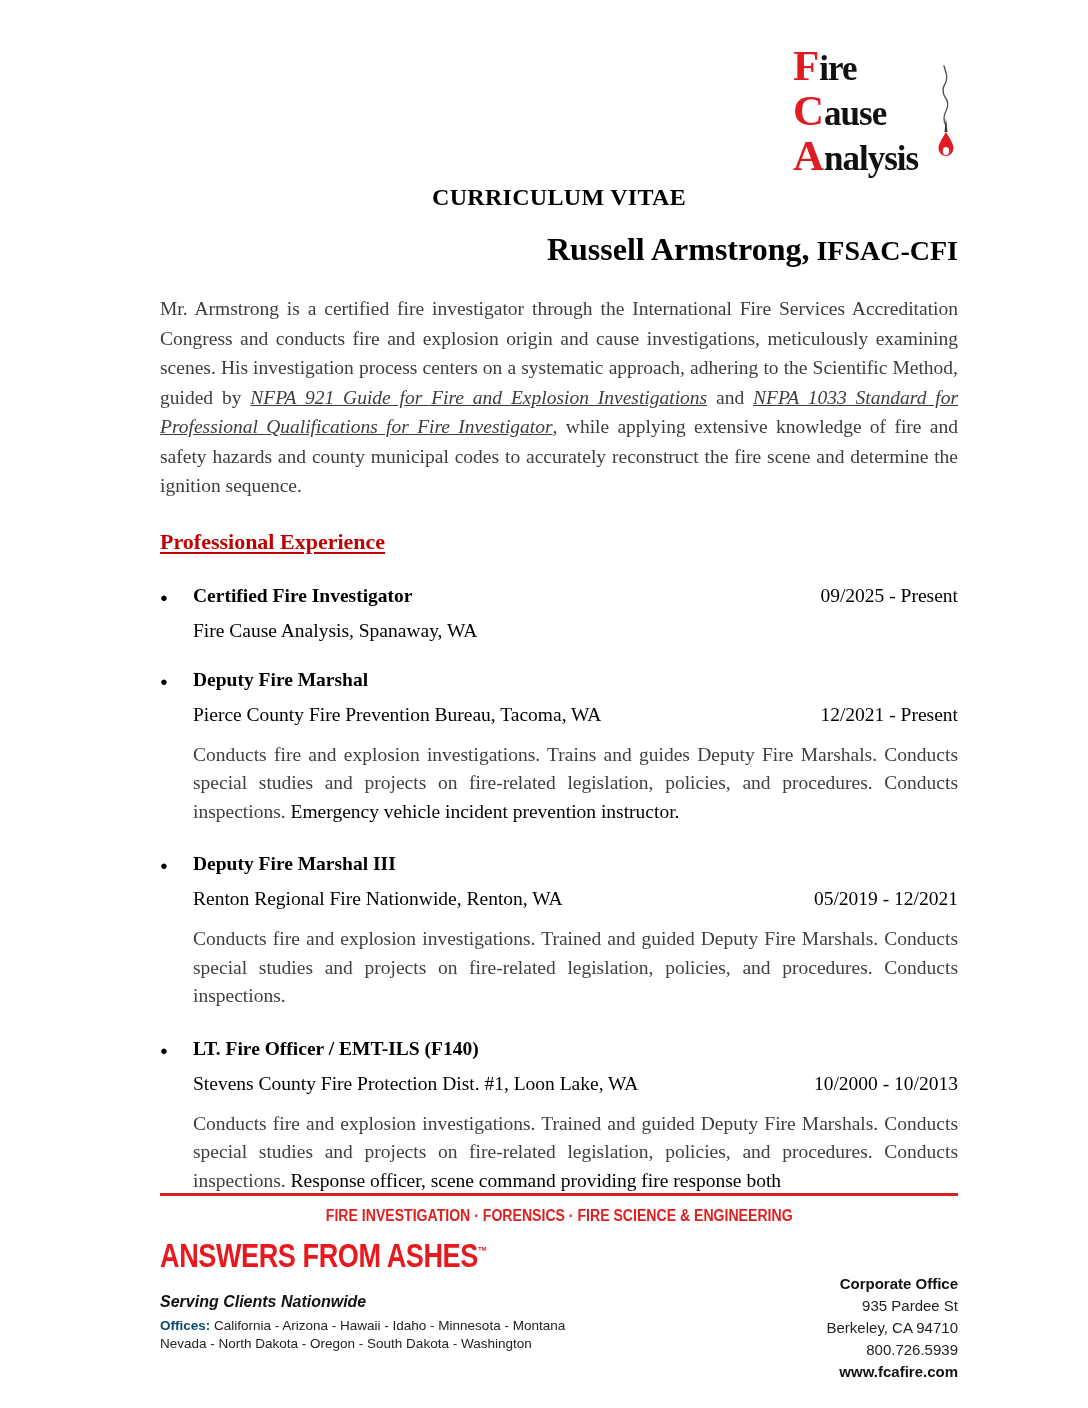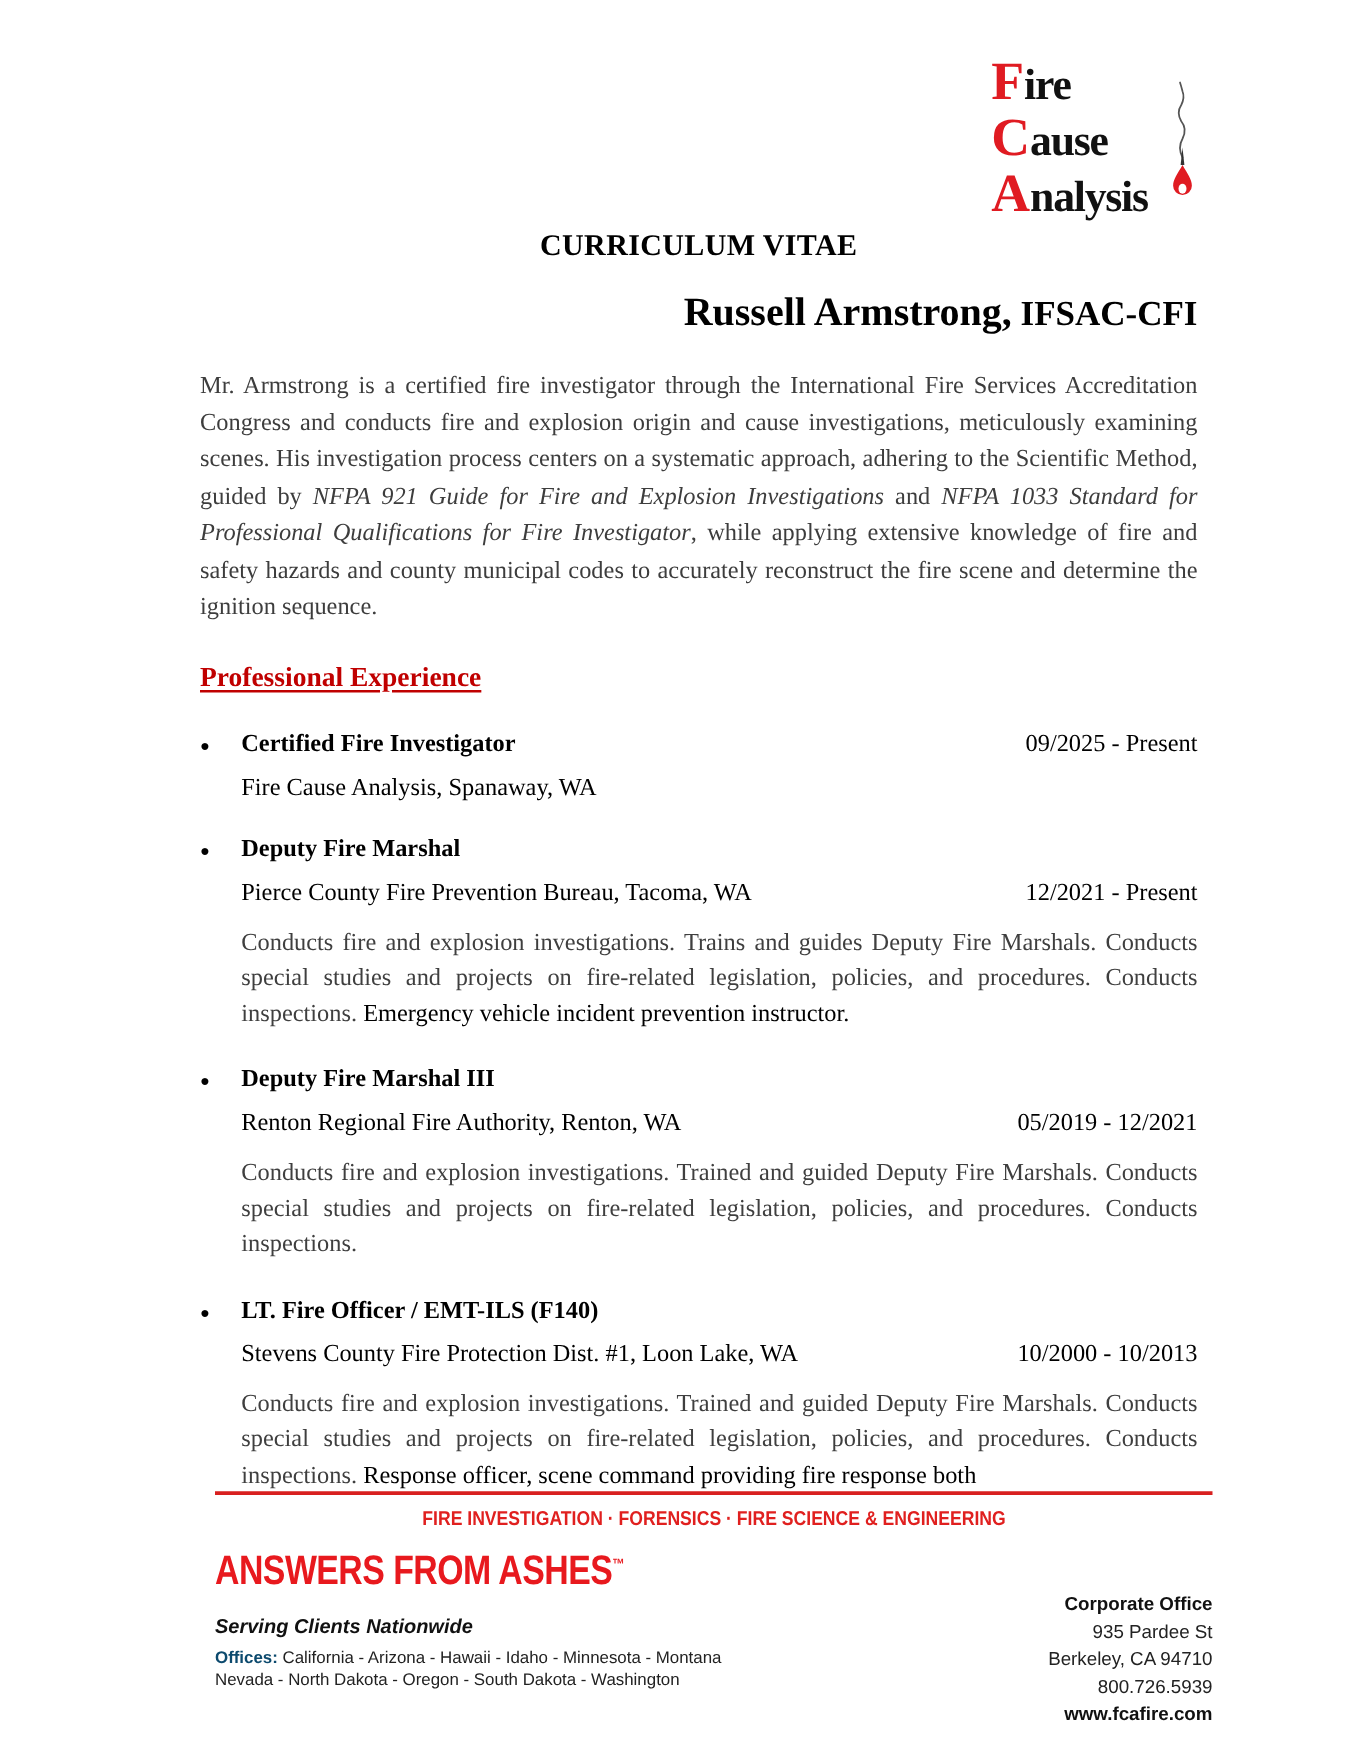--- a/index.html
+++ b/index.html
@@ -18,40 +18,40 @@
 
   
   .content { position:absolute; left:160px; top:0; width:798px; }
 
   .doc-type { margin-top:184px; text-align:center; font-size:24px; font-weight:bold; letter-spacing:0.3px; }
   .person-name { margin-top:20px; text-align:right; font-weight:bold; }
   .person-name .nm { font-size:32px; }
   .person-name .cred { font-size:28px; }
 
   .intro { margin-top:26px; font-size:19.5px; line-height:29.5px; text-align:justify; color:#3d3d3d; }
-  .intro .seg-italic { font-style:italic; }
+  .intro .seg-italic { font-style:italic;text-decoration:underline; }
 
   .section-heading {
     margin-top:28px; font-size:22px; font-weight:bold;
     color:#c00000; text-decoration:underline; text-underline-offset:3px;
   }
 
   .exp-list { margin-top:30px; }
   .exp-item { margin-bottom:27px; }
   .exp-title-row { display:flex; align-items:baseline; font-size:19.5px; }
   .bullet { width:33px; flex:0 0 33px; font-size:13px; line-height:19px; }
   .exp-title { font-weight:bold; flex:1 1 auto; }
   .exp-date { font-size:19.5px; white-space:nowrap; }
   .exp-org-row { display:flex; align-items:flex-end; margin-left:33px; margin-top:13px; font-size:19.5px; }
   .exp-org { flex:1 1 auto; }
   .exp-desc { margin-left:33px; margin-top:15px; font-size:19.5px; line-height:28.5px; text-align:justify; color:#3f3f3f; }
   .exp-desc .seg-black { color:#000; }
 
   
-  .footer { position:absolute; left:172px; width:798px; top:1193px; font-family:"Liberation Sans", sans-serif; }
+  .footer { position:absolute; left:160px; width:798px; top:1193px; font-family:"Liberation Sans", sans-serif; }
   .footer-rule { height:3px; background:#d8201f; }
   .footer-tagline { margin-top:11px; text-align:center; color:#e0201f; font-weight:bold; font-size:16px; }
   .footer-tagline > span { display:inline-block; transform:scaleX(0.88); transform-origin:center; letter-spacing:0; white-space:nowrap; }
   .footer-cols { display:flex; justify-content:space-between; margin-top:12px;gap:28px; }
   .footer-left { flex:1 1 auto; }
   .slogan { color:#e8191e; font-weight:bold; font-size:33px; white-space:nowrap; }
   .slogan > span { display:inline-block; transform:scaleX(0.82); transform-origin:left; letter-spacing:-0.5px; }
   .slogan sup { font-size:12px; vertical-align:super; }
   .serving { margin-top:18px; font-size:16px; font-weight:bold; font-style:italic; color:#111; }
   .offices { margin-top:6px; font-size:13.5px; color:#222; line-height:18px; }
@@ -113,21 +113,21 @@
           <span class="exp-date">12/2021 - Present</span>
         </div>
         <p class="exp-desc"><span>Conducts fire and explosion investigations. Trains and guides Deputy Fire Marshals. Conducts special studies and projects on fire-related legislation, policies, and procedures. Conducts inspections. </span><span class="seg-black">Emergency vehicle incident prevention instructor.</span></p>
       </div>
       <div class="exp-item">
         <div class="exp-title-row">
           <span class="bullet">●</span>
           <span class="exp-title">Deputy Fire Marshal III</span>
         </div>
         <div class="exp-org-row">
-          <span class="exp-org">Renton Regional Fire Authority, Renton, WA</span>
+          <span class="exp-org">Renton Regional Fire Nationwide, Renton, WA</span>
           <span class="exp-date">05/2019 - 12/2021</span>
         </div>
         <p class="exp-desc"><span>Conducts fire and explosion investigations. Trained and guided Deputy Fire Marshals. Conducts special studies and projects on fire-related legislation, policies, and procedures. Conducts inspections.</span></p>
       </div>
       <div class="exp-item">
         <div class="exp-title-row">
           <span class="bullet">●</span>
           <span class="exp-title">LT. Fire Officer / EMT-ILS (F140)</span>
         </div>
         <div class="exp-org-row">

